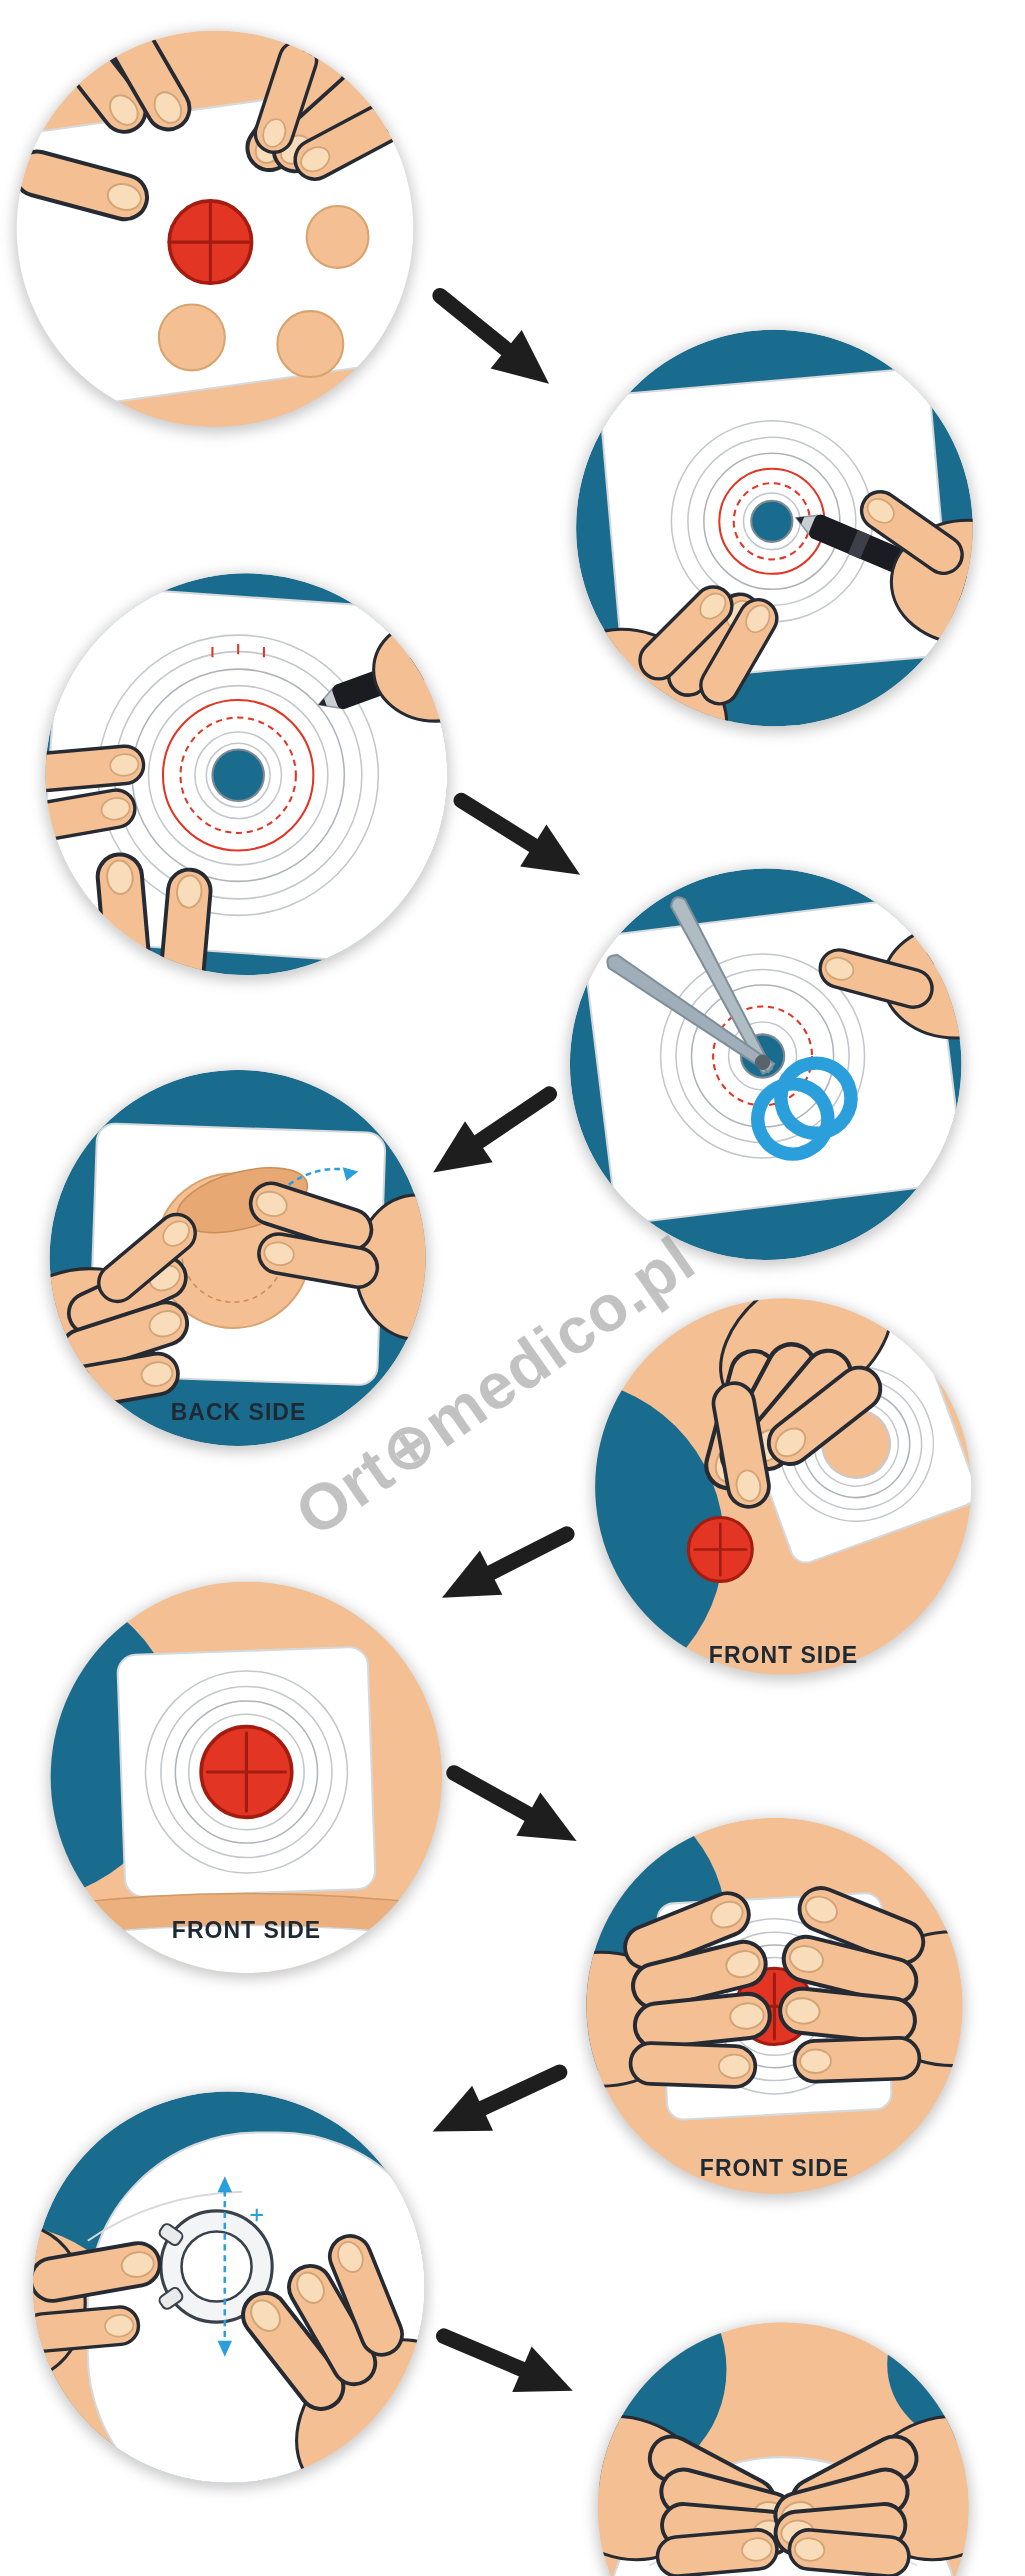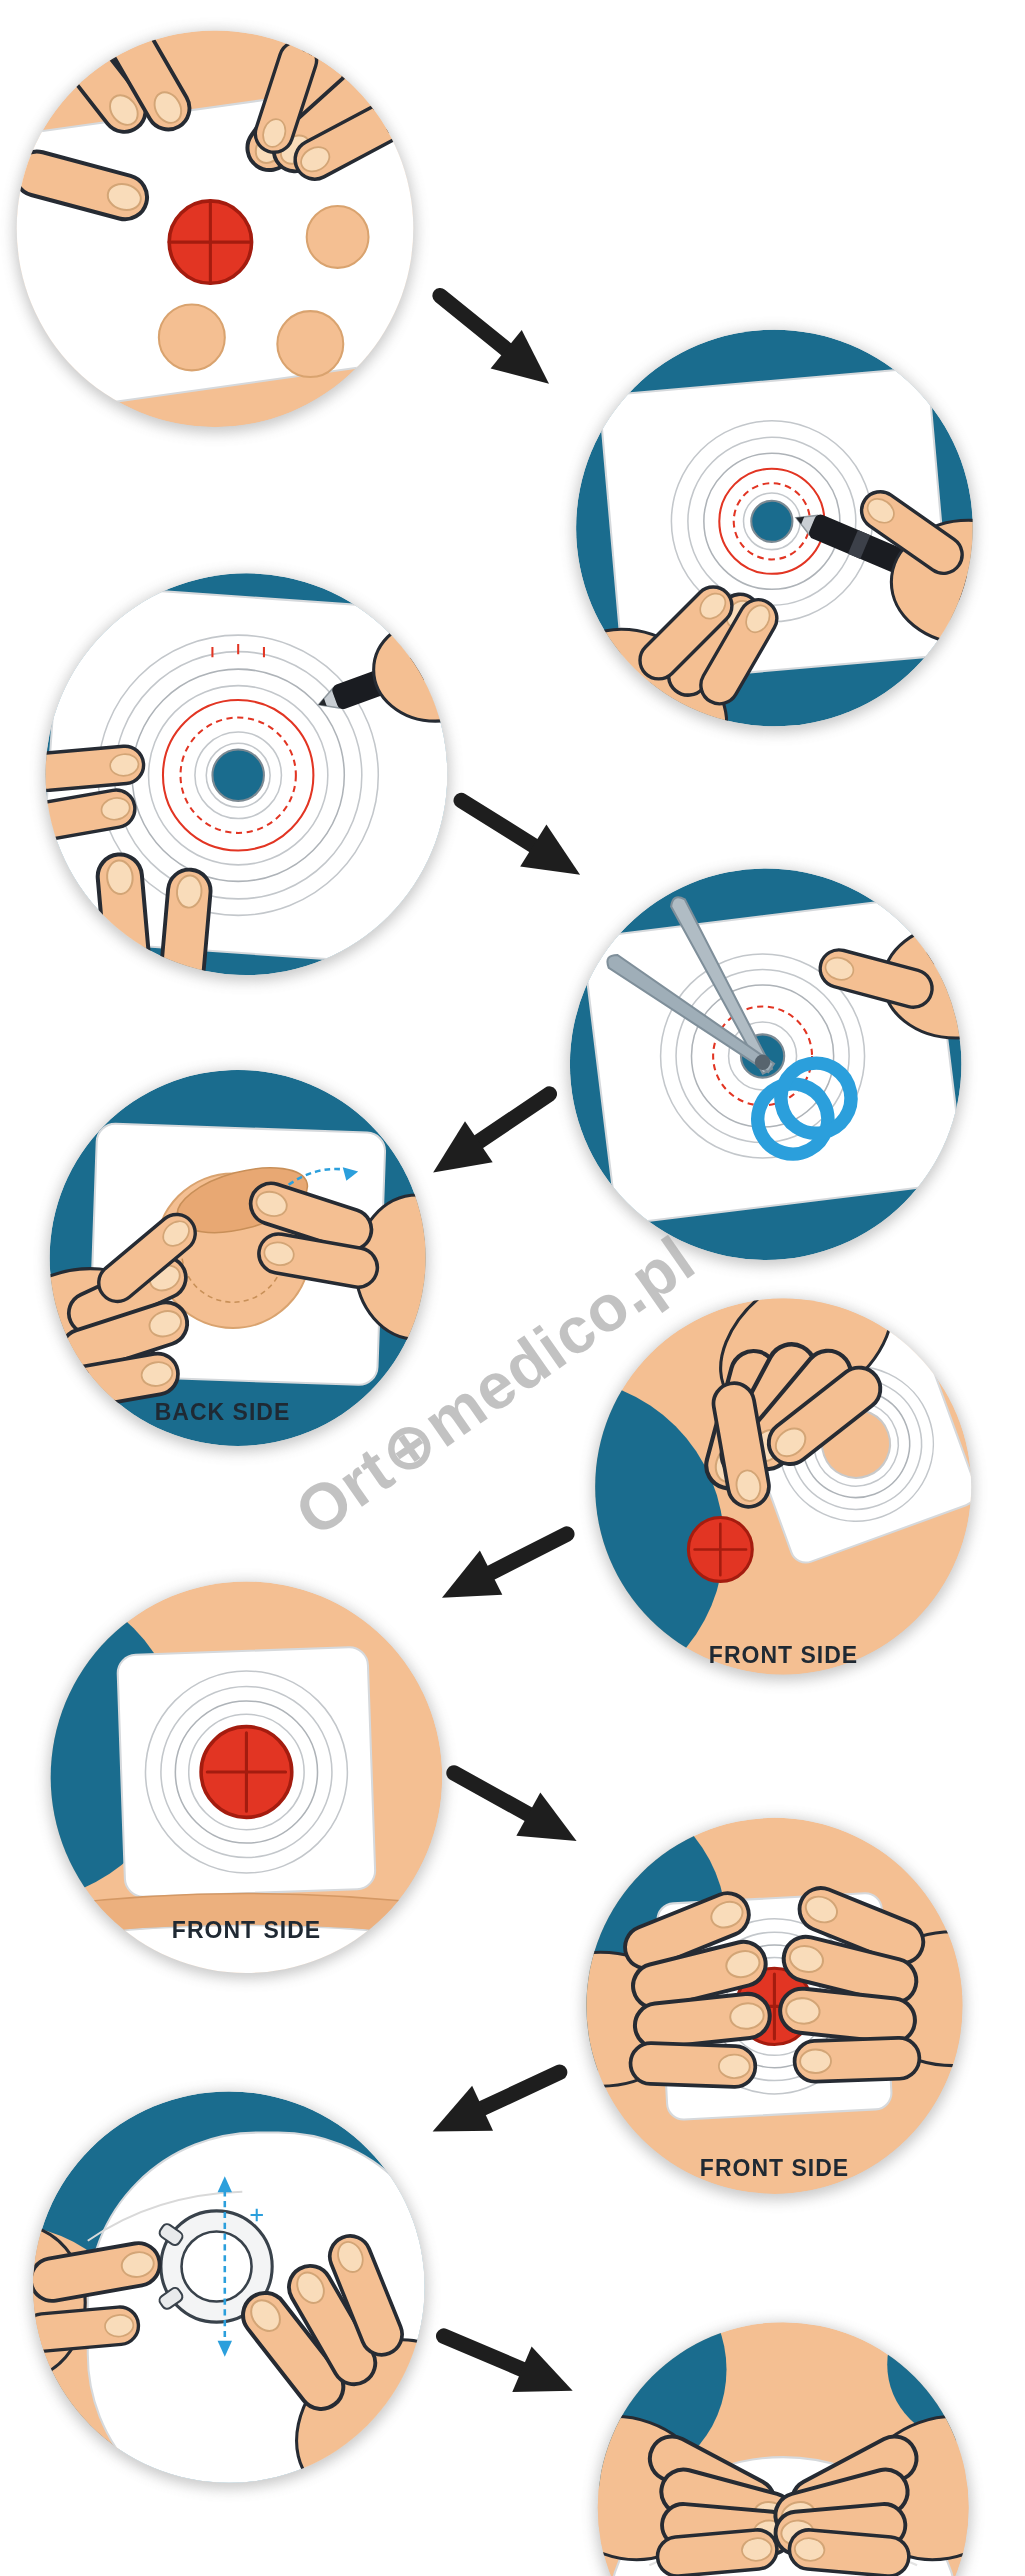--- a/index.html
+++ b/index.html
@@ -362,19 +362,19 @@
     <g>
       <ellipse cx="1830" cy="4830" rx="165" ry="135" transform="rotate(-20 1830 4830)" fill="#F4BF92" stroke="#262B33" stroke-width="6"></ellipse>
       <use href="#fingerShape" transform="translate(1760,4760) rotate(62) scale(1.3)"></use>
       <use href="#fingerShape" transform="translate(1745,4830) rotate(75) scale(1.3)"></use>
       <use href="#fingerShape" transform="translate(1742,4900) rotate(85) scale(1.25)"></use>
       <use href="#fingerShape" transform="translate(1750,4965) rotate(95) scale(1.15)"></use>
     </g>
   </g>
 </svg>
 
-<div class="step-label" style="left:222px; top:1399px;text-align:center;">BACK SIDE</div>
+<div class="step-label" style="left:238px; top:1399px;text-align:center;">BACK SIDE</div>
 <div class="step-label" style="left:783px; top:1642px;">FRONT SIDE</div>
 <div class="step-label" style="left:246px; top:1917px;">FRONT SIDE</div>
 <div class="step-label" style="left:774px; top:2155px;">FRONT SIDE</div>
 
 <div class="watermark"><span>Ort</span><span class="sym">⊕</span><span>medico.pl</span></div>
 
 
 </body></html>

